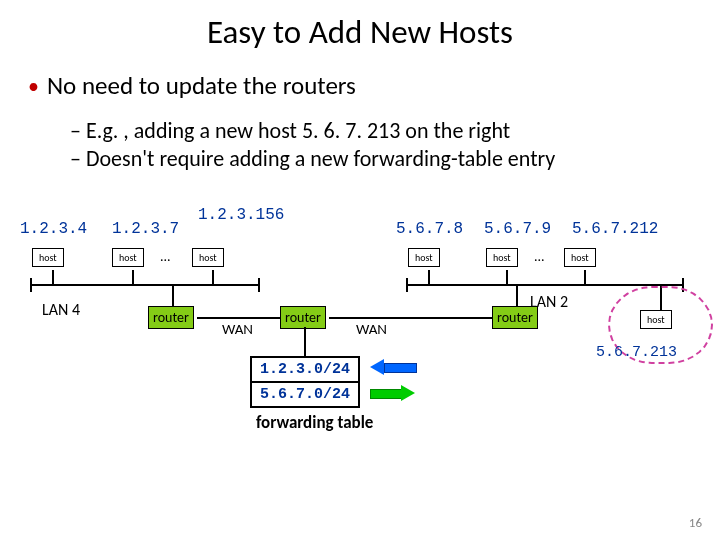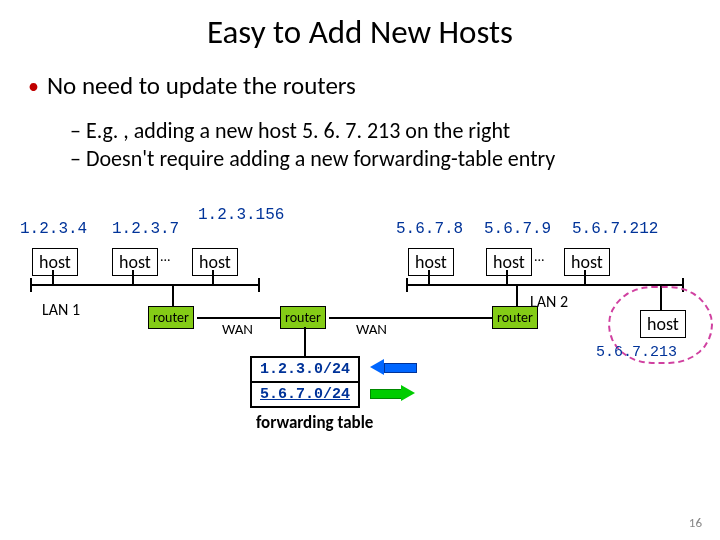--- a/index.html
+++ b/index.html
@@ -40,21 +40,21 @@
     position: absolute;
     font-family: "Courier New", monospace;
     font-size: 16px;
     color: #003399;
     font-weight: normal;
   }
   .host-box {
     position: absolute;
     border: 1.5px solid #000;
     background: #fff;
-    font-size: 18px;
+    font-size: 10px;
     text-align: right;
     padding: 2px 6px;
   }
   .dots {
     position: absolute;
     font-size: 14px;
   }
   .vline {
     position: absolute;
     background: #000;
@@ -82,21 +82,21 @@
     background: #fff;
   }
   .table-row {
     font-family: "Courier New", monospace;
     font-size: 15px;
     font-weight: bold;
     color: #003399;
     padding: 3px 8px;
     border-bottom: 2px solid #000;
   }
-  .table-row:last-child { border-bottom: none; text-decoration: underline; }
+  .table-row:last-child { border-bottom: none; }
   .table-caption {
     position: absolute;
     font-size: 17px;
     font-weight: bold;
   }
   .arrow-blue {
     position: absolute;
     width: 45px;
     height: 14px;
   }
@@ -178,21 +178,21 @@
   <div class="host-box" style="left:192px; top:58px;">host</div>
 
   <div class="vline" style="left:52px; top:80px; height:14px;"></div>
   <div class="vline" style="left:132px; top:80px; height:14px;"></div>
   <div class="vline" style="left:212px; top:80px; height:14px;"></div>
   <div class="hline" style="left:30px; top:94px; width:230px;"></div>
   <div class="vline" style="left:30px; top:88px; height:14px;"></div>
   <div class="vline" style="left:258px; top:88px; height:14px;"></div>
   <div class="vline" style="left:172px; top:94px; height:22px;"></div>
 
-  <div class="lan-label" style="left:42px; top:110px;">LAN 1</div>
+  <div class="lan-label" style="left:42px; top:110px;">LAN 4</div>
 
   <div class="ip" style="left:396px; top:30px;">5.6.7.8</div>
   <div class="ip" style="left:484px; top:30px;">5.6.7.9</div>
   <div class="ip" style="left:572px; top:30px;">5.6.7.212</div>
 
   <div class="host-box" style="left:408px; top:58px;">host</div>
   <div class="host-box" style="left:486px; top:58px;">host</div>
   <div class="dots" style="left:534px; top:58px;">...</div>
   <div class="host-box" style="left:564px; top:58px;">host</div>
 

